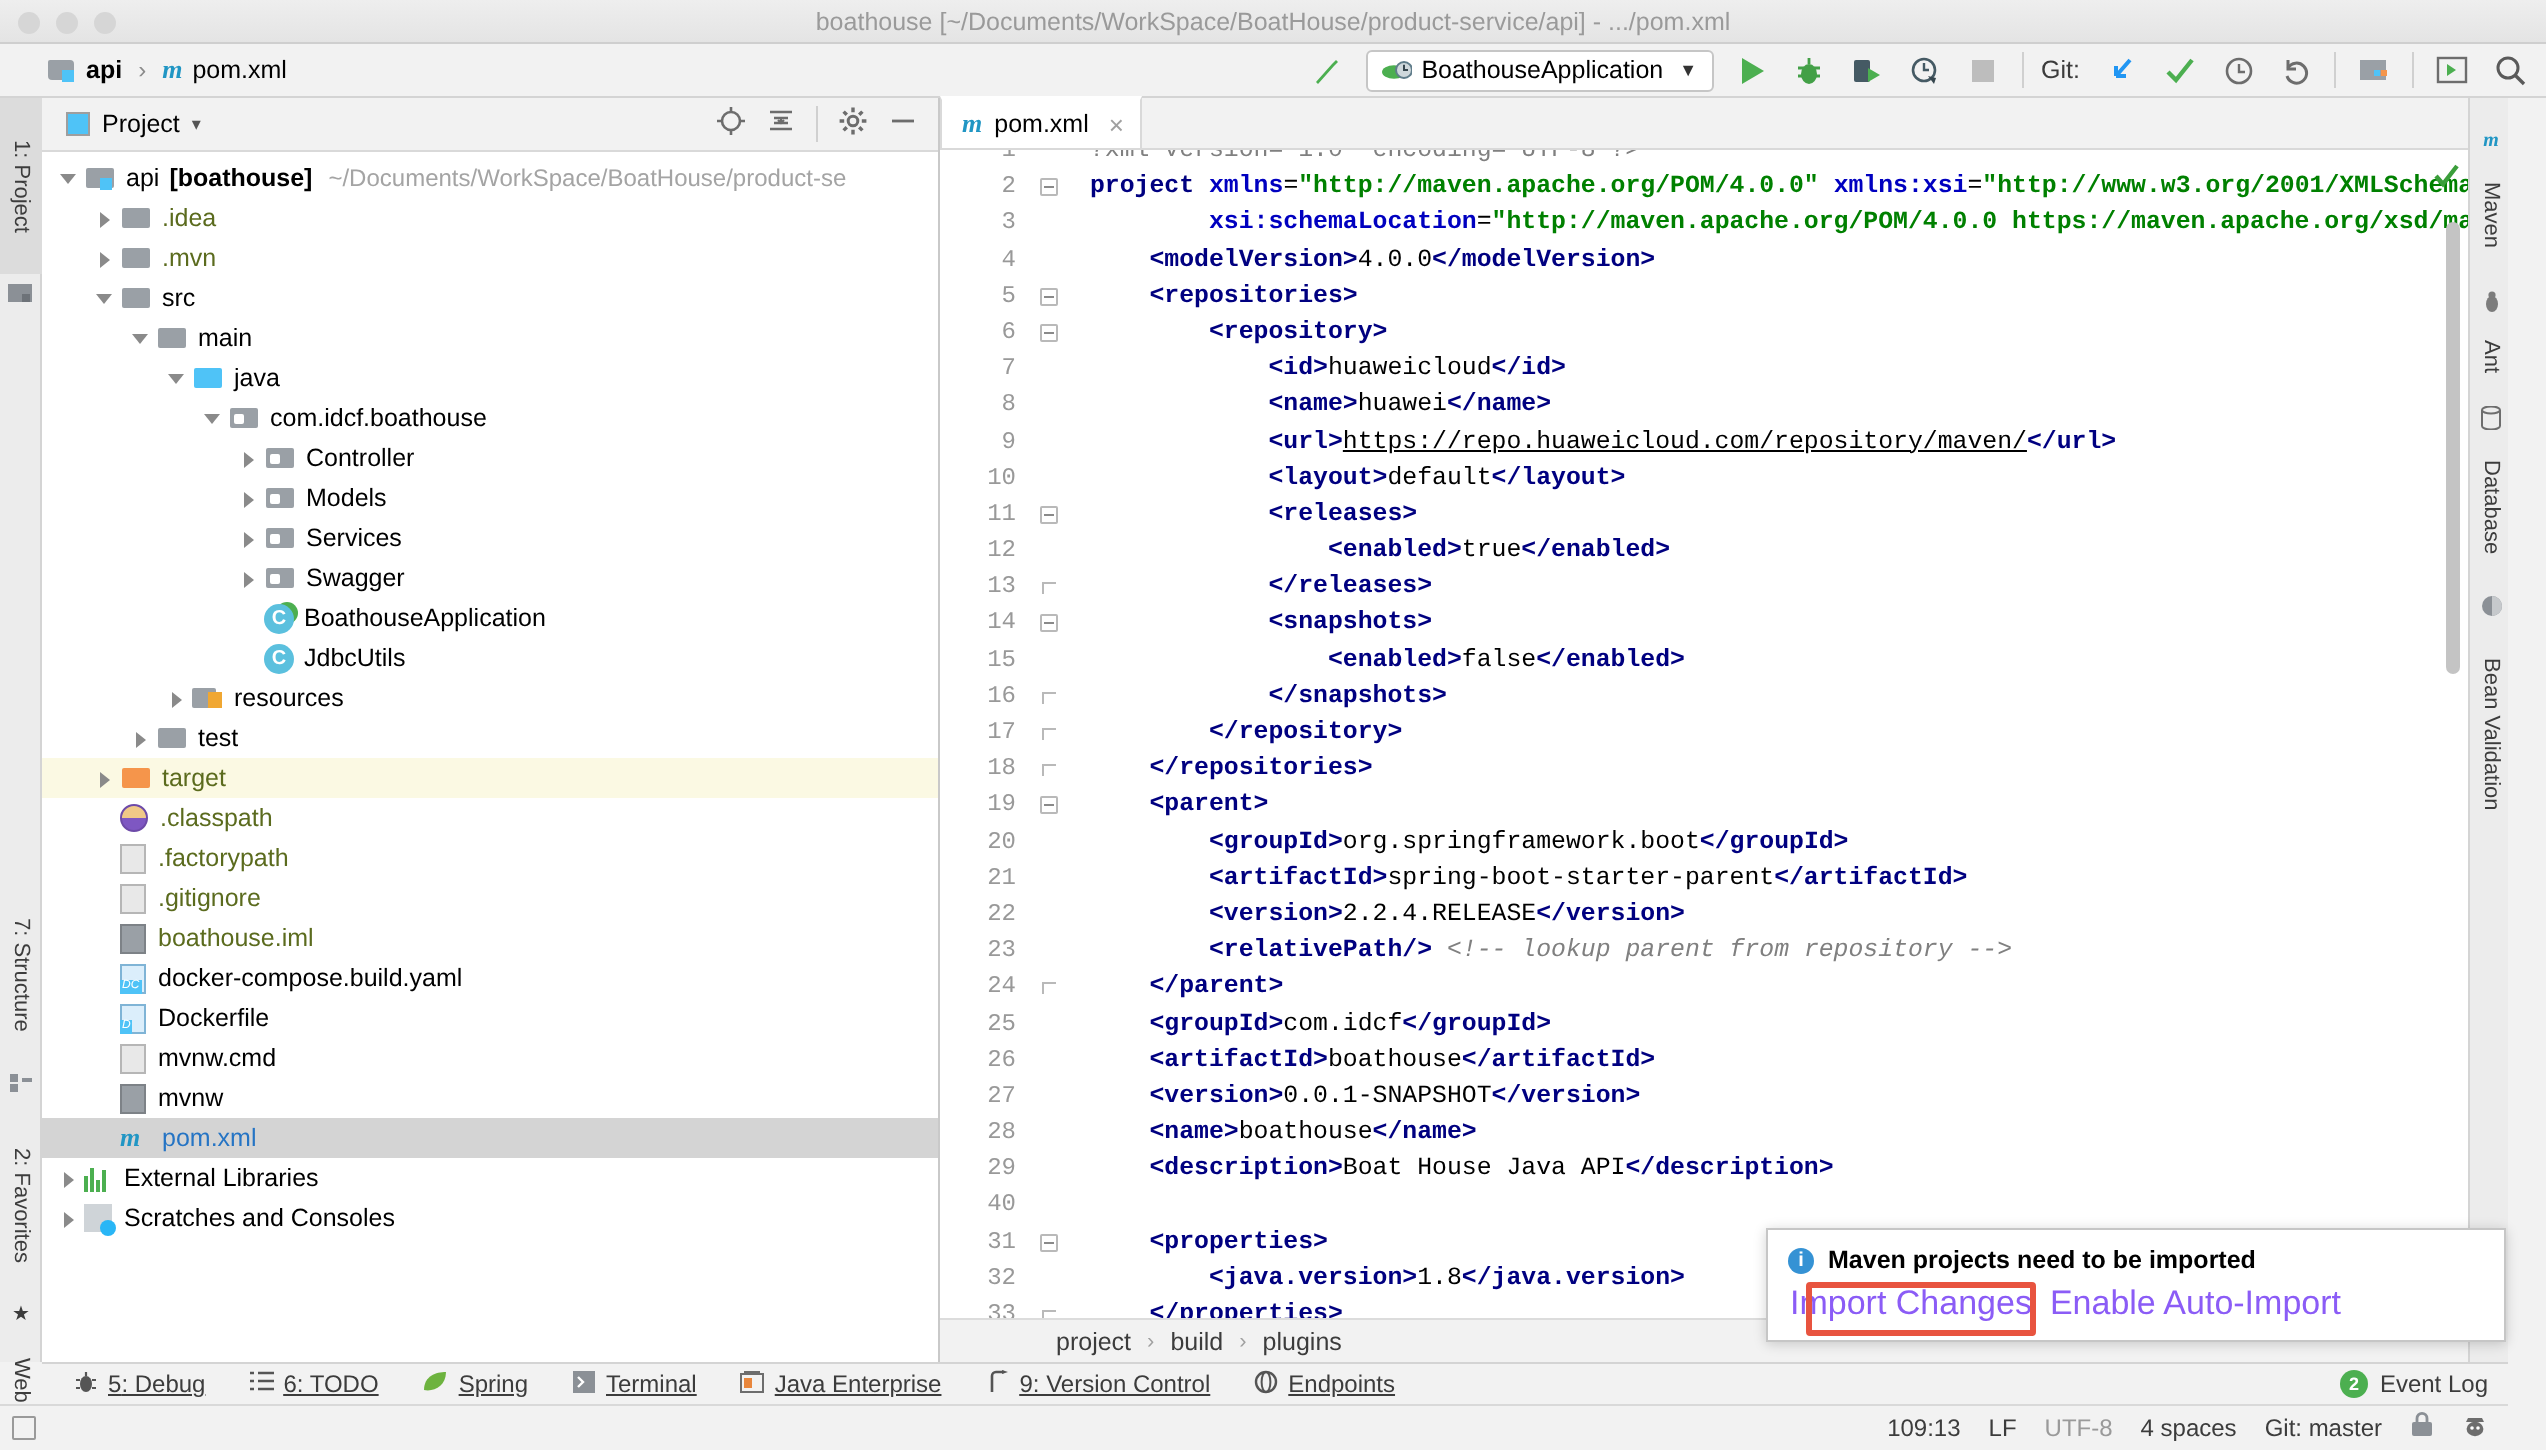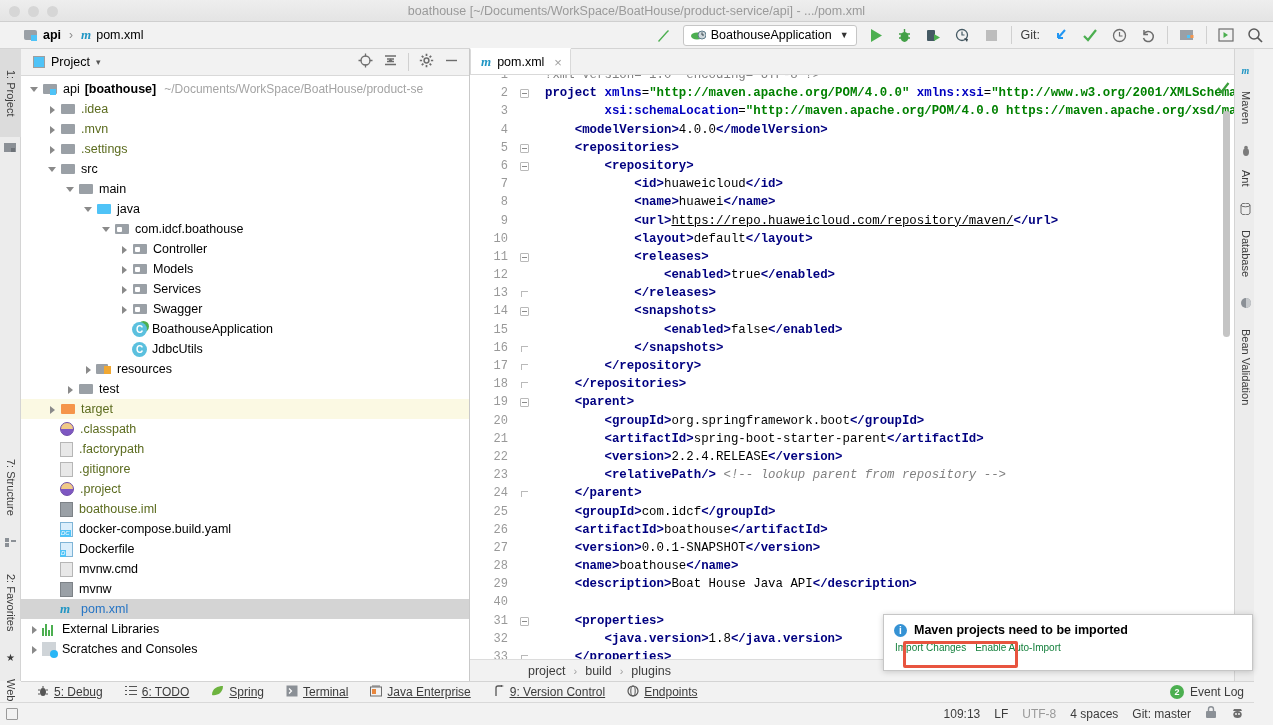--- a/index.html
+++ b/index.html
@@ -178,21 +178,21 @@
   
   .popup {
     position:absolute; left:883px; top:614px; width:370px; height:57px;
     background:#fff; border:1px solid #c6c6c6; box-shadow:0 1px 6px rgba(0,0,0,.18);
     padding:8px 10px;
   }
   .popup-title { display:flex; align-items:center; gap:7px; font-weight:bold; font-size:12.5px; }
   .info-ico { width:13px;height:13px;border-radius:50%;background:#3592d4;color:#fff;font-size:10px;
               display:flex;align-items:center;justify-content:center;font-weight:bold;}
   .popup-actions { display:flex; align-items:center; gap:9px; margin-top:5px; padding-left:1px;}
-  .lnk { color:#15803d; font-size:10px; cursor:pointer; }
+  .lnk { color:#8b5cf6; font-size:17px; cursor:pointer; }
   .hl-box { position:absolute; left:903px; top:641px; width:115px; height:27px; border:3px solid #e8543f; border-radius:2px; }
 
   
   .bottom-bar {
     position:absolute; left:21px; right:0; bottom:23px; height:21px;
     background:#f2f2f2; border-top:1px solid #d4d4d4;
     display:flex; align-items:center; gap:22px; padding-left:16px; font-size:12px; color:#3c3c3c;
   }
   .bbtn { display:flex; align-items:center; gap:5px;text-decoration:underline; }
   .bbtn u { text-decoration:underline; }
@@ -465,26 +465,20 @@
           <span class="tlabel green">.idea</span>
         </div>
         <div class="trow">
           <span style="display:inline-block;width:26px;flex:0 0 26px;"></span>
           <span class="arrow r"></span>
           <span class="tic f-gray"></span>
           <span class="tlabel green">.mvn</span>
         </div>
         <div class="trow">
           <span style="display:inline-block;width:26px;flex:0 0 26px;"></span>
-          <span class="arrow r"></span>
-          <span class="tic f-gray"></span>
-          <span class="tlabel green">.settings</span>
-        </div>
-        <div class="trow">
-          <span style="display:inline-block;width:26px;flex:0 0 26px;"></span>
           <span class="arrow d"></span>
           <span class="tic f-gray"></span>
           <span class="tlabel ">src</span>
         </div>
         <div class="trow">
           <span style="display:inline-block;width:44px;flex:0 0 44px;"></span>
           <span class="arrow d"></span>
           <span class="tic f-gray"></span>
           <span class="tlabel ">main</span>
         </div>
@@ -564,26 +558,20 @@
           <span style="display:inline-block;width:26px;flex:0 0 26px;"></span>
           <span class="arrow"></span>
           <span class="file-ico"></span>
           <span class="tlabel green">.factorypath</span>
         </div>
         <div class="trow">
           <span style="display:inline-block;width:26px;flex:0 0 26px;"></span>
           <span class="arrow"></span>
           <span class="file-ico"></span>
           <span class="tlabel green">.gitignore</span>
-        </div>
-        <div class="trow">
-          <span style="display:inline-block;width:26px;flex:0 0 26px;"></span>
-          <span class="arrow"></span>
-          <span class="dot-ico"></span>
-          <span class="tlabel green">.project</span>
         </div>
         <div class="trow">
           <span style="display:inline-block;width:26px;flex:0 0 26px;"></span>
           <span class="arrow"></span>
           <span class="file-ico dark"></span>
           <span class="tlabel green">boathouse.iml</span>
         </div>
         <div class="trow">
           <span style="display:inline-block;width:26px;flex:0 0 26px;"></span>
           <span class="arrow"></span>

